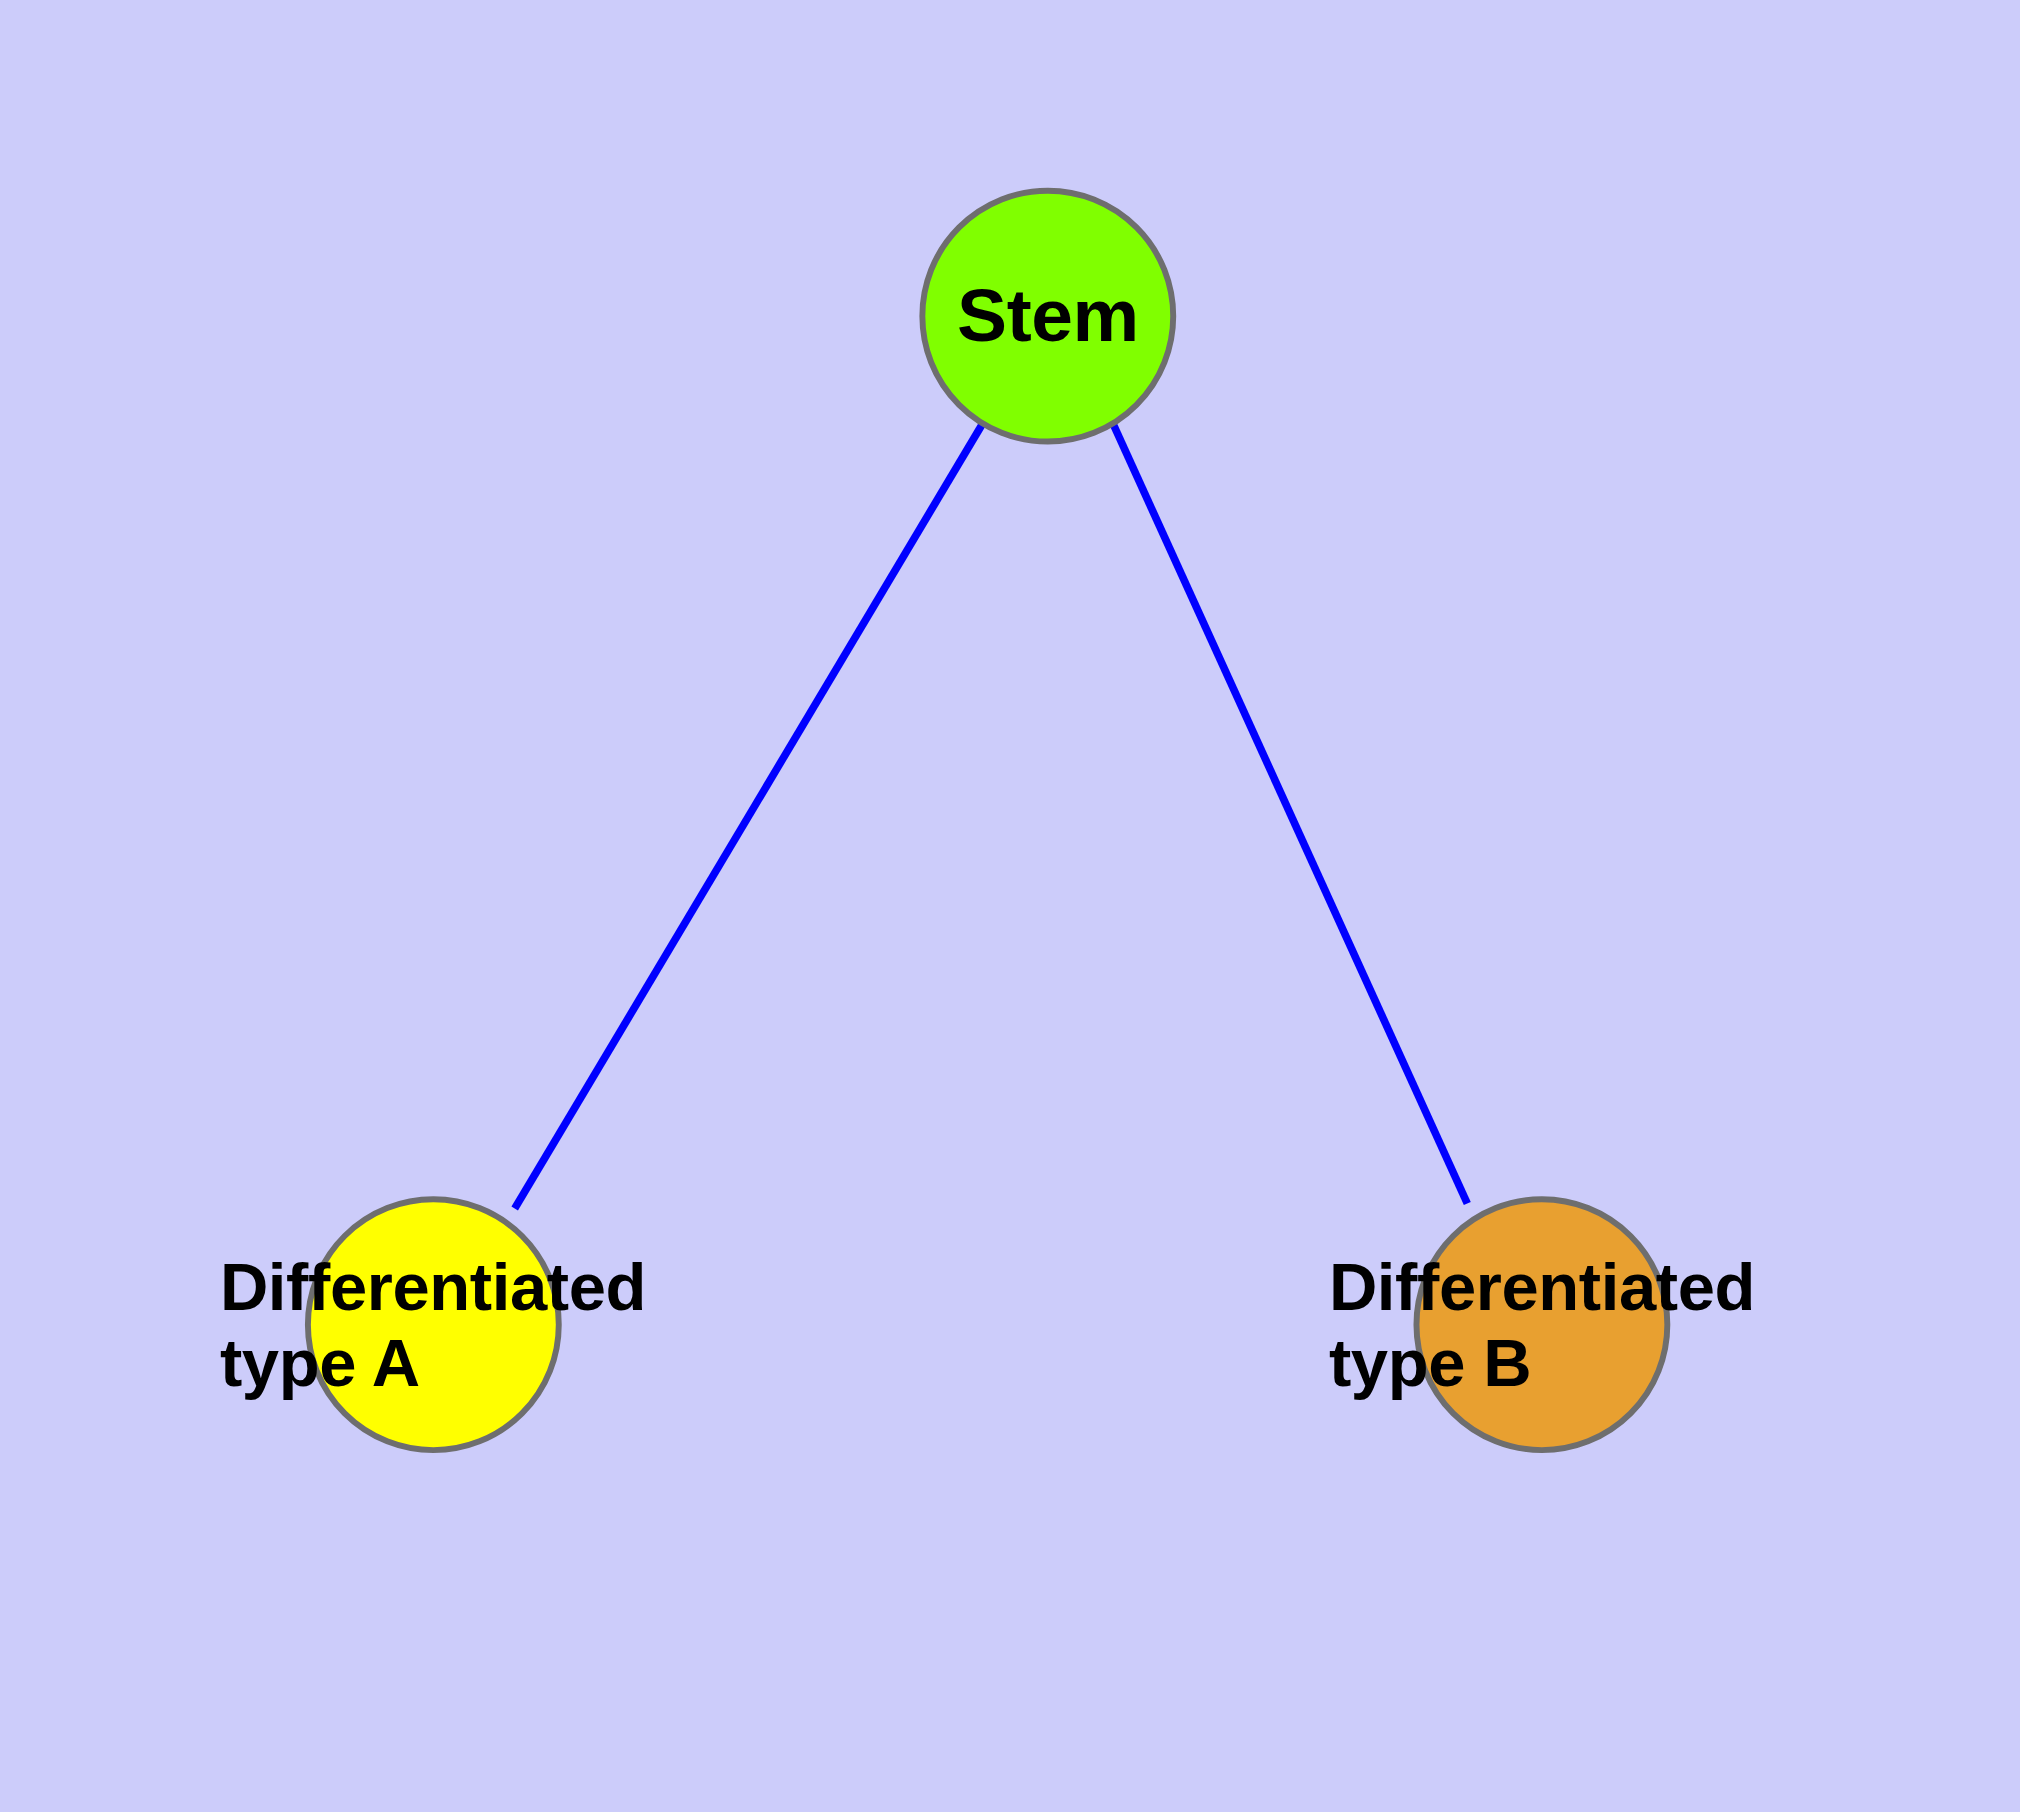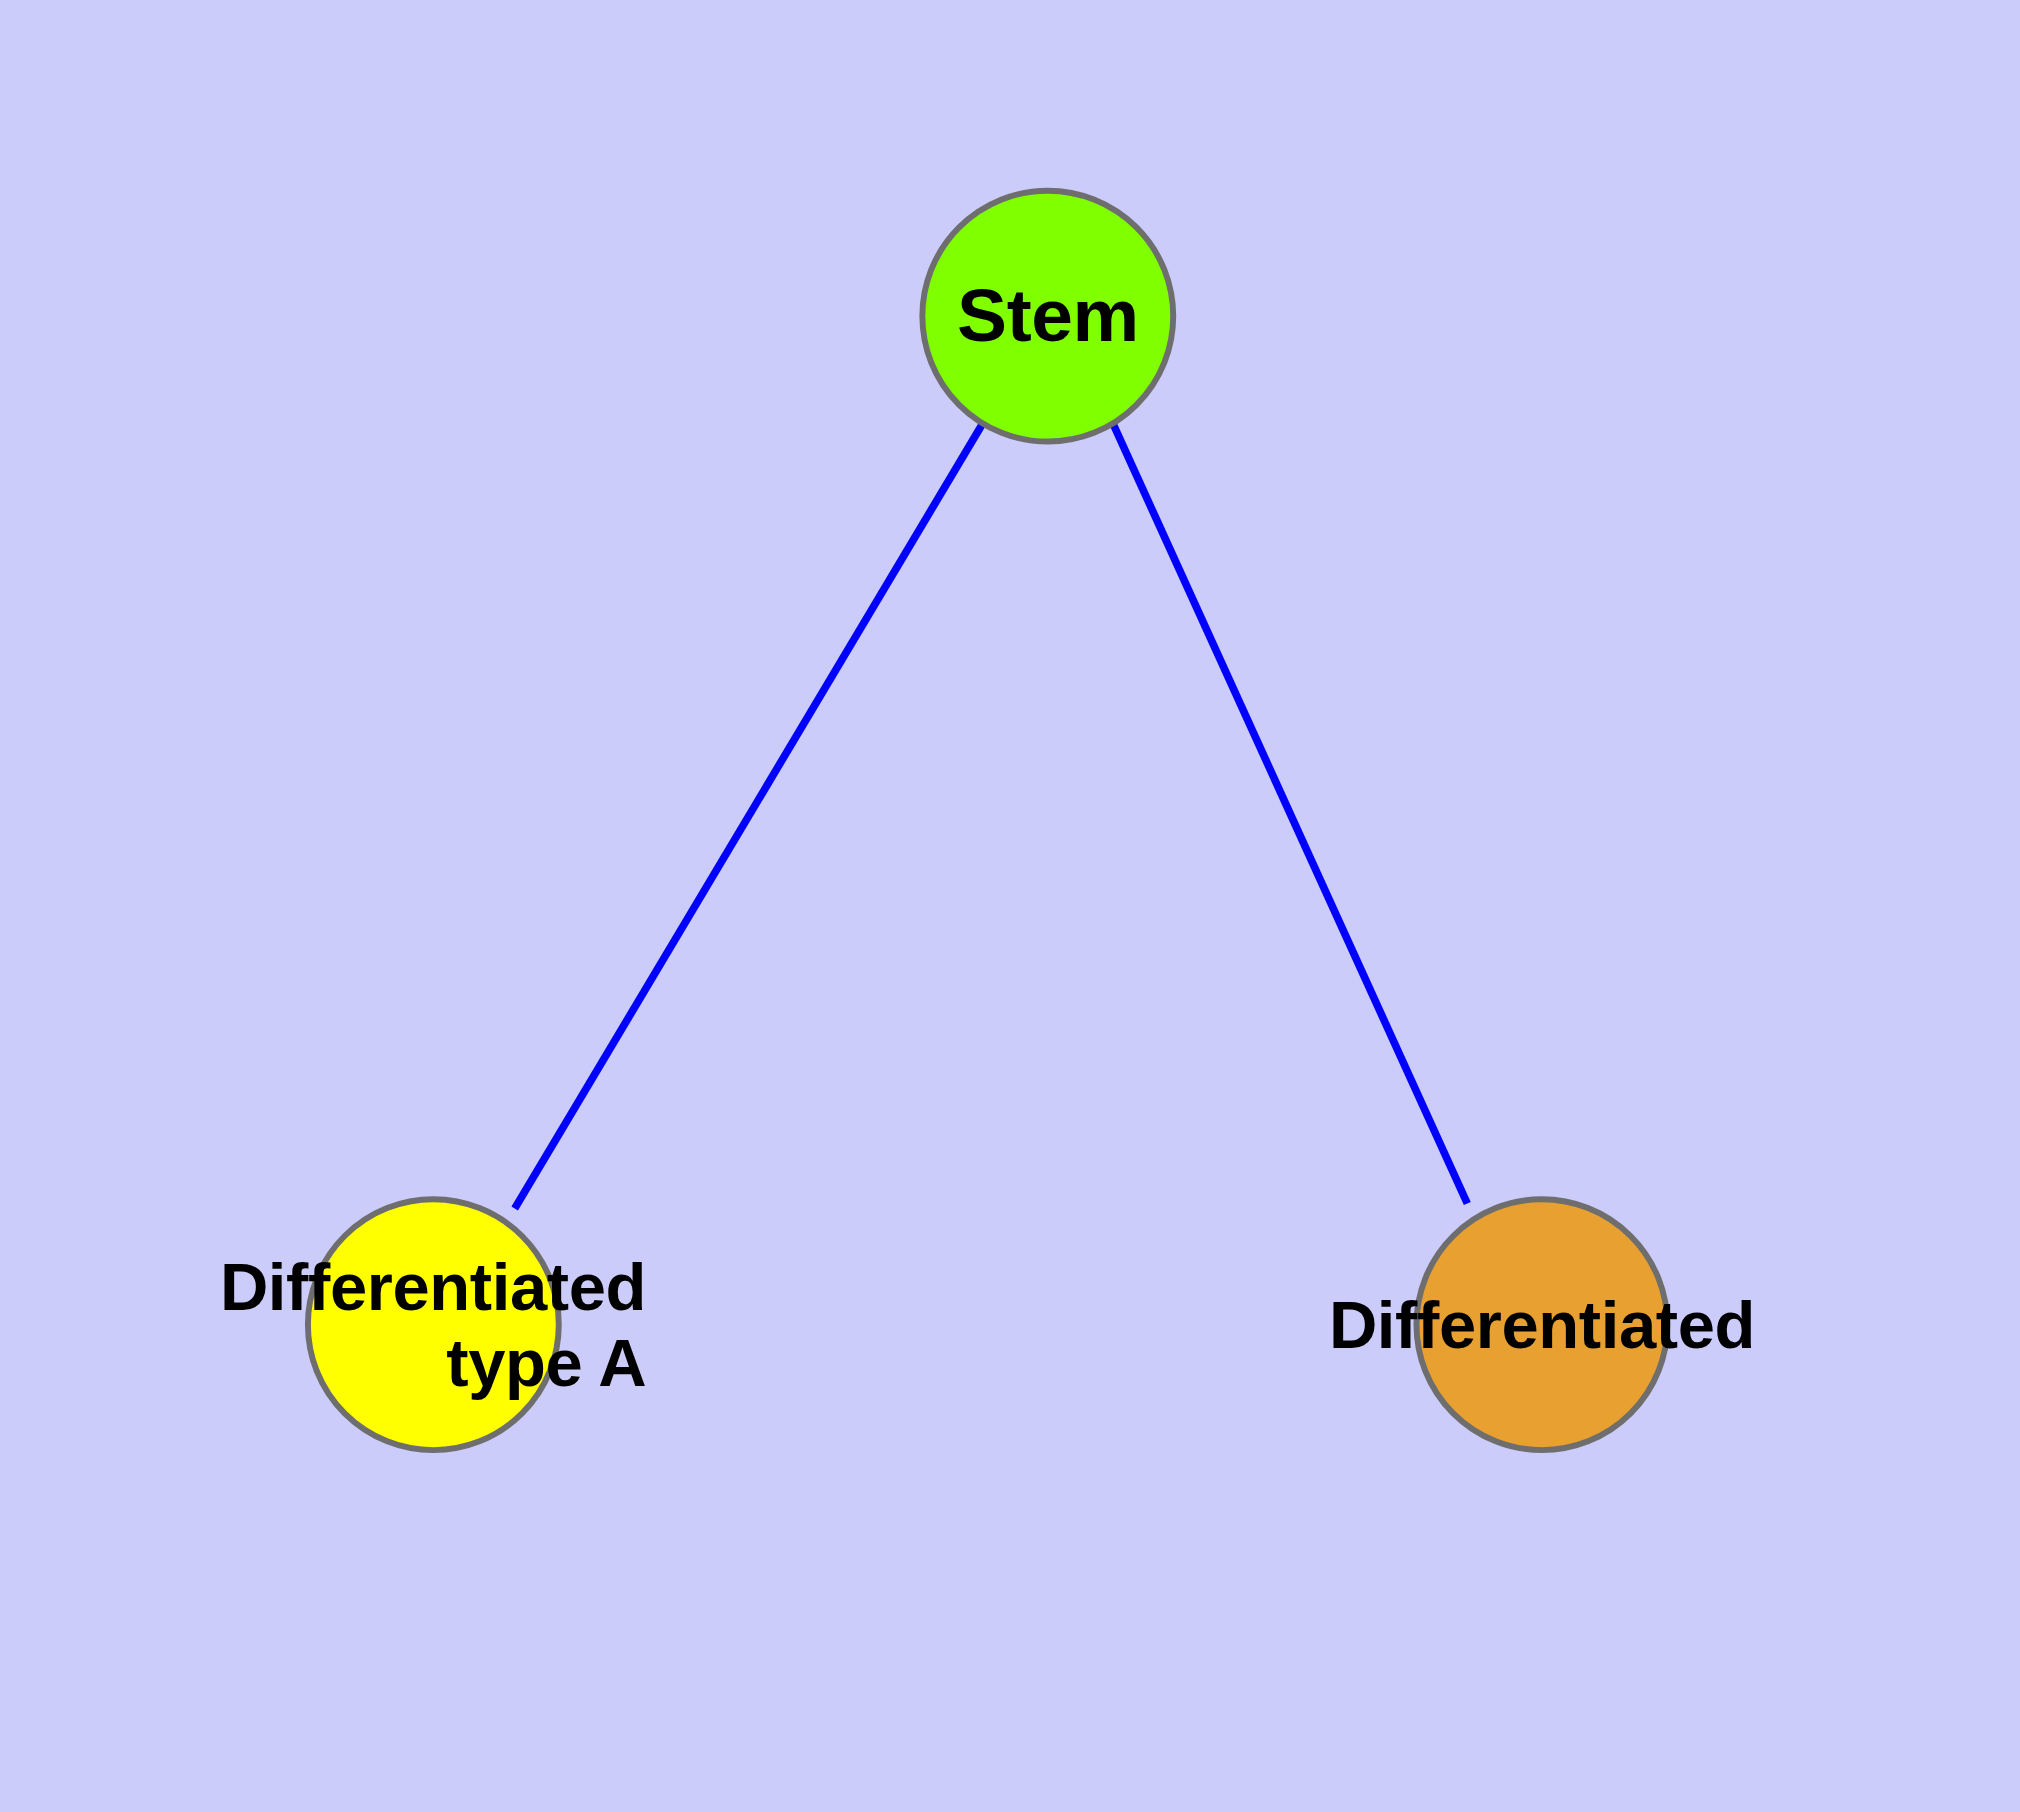--- a/index.html
+++ b/index.html
@@ -21,21 +21,21 @@
   }
   #graph-svg {
     position: absolute;
     left: 0; top: 0;
     width: 2021px;
     height: 1812px;
   }
   .node-label {
     position: absolute;
     transform: translate(-50%, -50%);
-    text-align: right;
+    text-align: left;
     font-weight: bold;
     color: #000000;
     white-space: nowrap;
     line-height: 1.14;
     letter-spacing: -0.4px;
     pointer-events: none;
   }
   #label-stem {
     font-size: 75px;
   }
@@ -66,16 +66,17 @@
     <div>Stem</div>
   </div>
 
   <div class="node-label" id="label-diff-a" style="left:433px; top:1325px;">
     <div>Differentiated</div>
     <div>type A</div>
   </div>
 
   <div class="node-label" id="label-diff-b" style="left:1542px; top:1325px;">
     <div>Differentiated</div>
+    <div>type B</div>
   </div>
 
 </div>
 
 
 </body></html>

